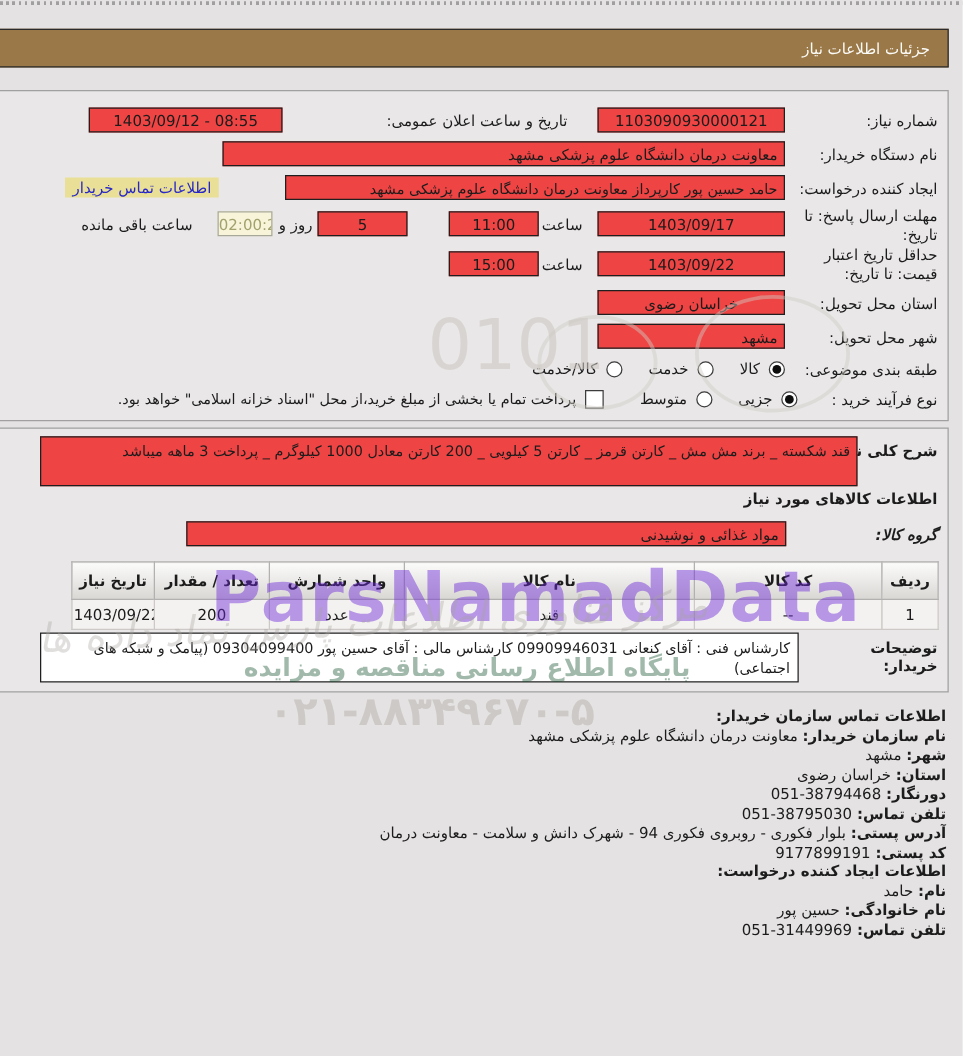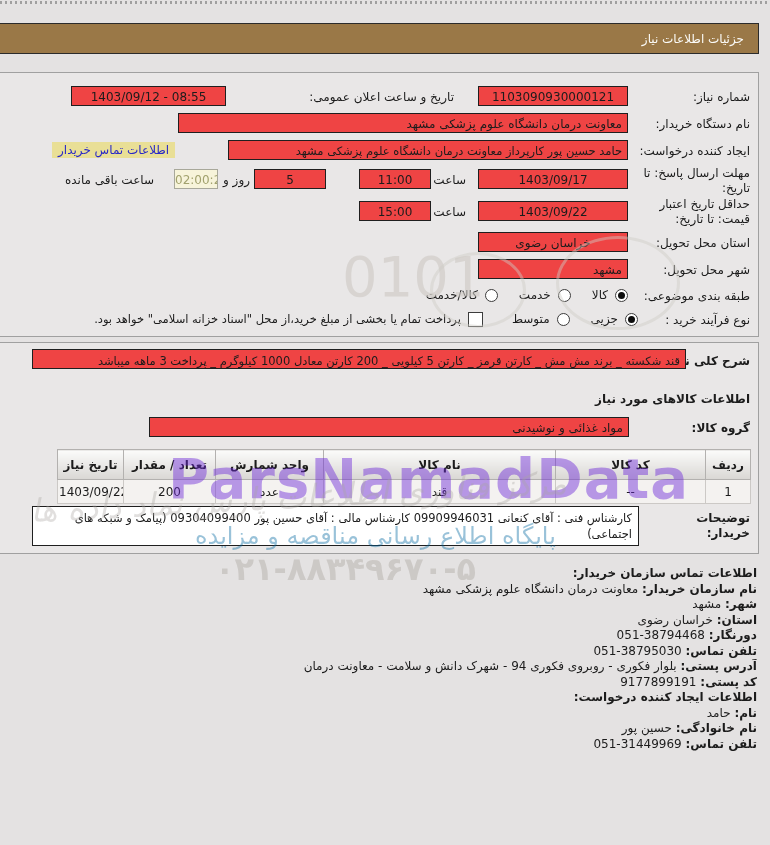--- a/index.html
+++ b/index.html
@@ -27,21 +27,21 @@
   .panel1{top:72px;height:263px;}
   .panel2{top:342px;height:210px;}
   .lbl{position:absolute;white-space:nowrap;}
   .lbl2{position:absolute;white-space:normal;line-height:15px;text-align:right;}
   .bold{font-weight:bold;}
   .vbox{
     position:absolute;background:#ef4444;border:1px solid #1f1f1f;
     height:20px;line-height:20px;overflow:hidden;white-space:nowrap;
     box-sizing:border-box;
   }
-  .vbox.tall{height:20px;line-height:22px;}
+  .vbox.tall{height:40px;line-height:22px;}
   .center{text-align:center;}
   .rpad{text-align:right;padding-right:5px;padding-left:4px;}
   .num{direction:ltr;}
   .countdown{
     background:#f7f4da;border:1px solid #a8a89a;color:#a2a26e;
   }
   .contact-link{
     position:absolute;background:#e9df96;color:#2828c8;
     padding:1px 6px;white-space:nowrap;cursor:pointer;
   }
@@ -85,21 +85,21 @@
   .cline{white-space:nowrap;overflow:hidden;}
   .wm{position:absolute;pointer-events:none;z-index:6;white-space:nowrap;}
   .wm-brand{
     top:446px;left:208px;font-size:56px;font-weight:bold;letter-spacing:1px;
     color:#6d28d9;opacity:.45;direction:ltr;
   }
   .wm-callig{
     top:478px;left:70px;font-size:32px;font-style:italic;color:#aaa6a2;
     opacity:.35;transform:rotate(-3deg);
   }
-  .wm-portal{top:522px;left:235px;font-size:24px;font-weight:normal;color:#0369a1;opacity:.4;}
+  .wm-portal{top:522px;left:235px;font-size:20px;font-weight:bold;color:#14532d;opacity:.4;}
   .wm-phone{top:550px;left:255px;font-size:32px;font-weight:bold;color:#c3bfbb;opacity:.7;}
   .wm-digits{top:244px;left:382px;font-size:56px;font-weight:normal;color:#cdc9c4;opacity:.6;direction:ltr;}
   .wm-circle{
     position:absolute;border:3px solid #cfcbc6;border-radius:50%;
     pointer-events:none;z-index:6;opacity:.45;
   }
 </style>
 </head>
 <body>
 
@@ -165,21 +165,21 @@
     </div>
   </div>
 
   <div class="panel panel2">
 
     <span class="lbl bold" style="top:11px;right:8px;">شرح کلی نیاز:</span>
     <div class="vbox tall rpad" style="top:6px;right:72px;width:654px;font-size:11.5px;">قند شکسته _ برند مش مش _ کارتن قرمز _ کارتن 5 کیلویی _ 200 کارتن معادل 1000 کیلوگرم _ پرداخت 3 ماهه میباشد</div>
 
     <span class="lbl bold" style="top:49px;right:8px;">اطلاعات کالاهای مورد نیاز</span>
 
-    <span class="lbl bold" style="top:78px;right:8px;">گروه کالا:</span>
+    <span class="lbl bold" style="top:78px;right:8px;font-style:italic;">گروه کالا:</span>
     <div class="vbox rpad" style="top:74px;right:129px;width:480px;">مواد غذائی و نوشیدنی</div>
 
     <table class="goods-table">
       <colgroup>
         <col style="width:45px">
           <col style="width:150px">
           <col style="width:232px">
         <col style="width:108px">
           <col style="width:92px">
           <col style="width:66px">

